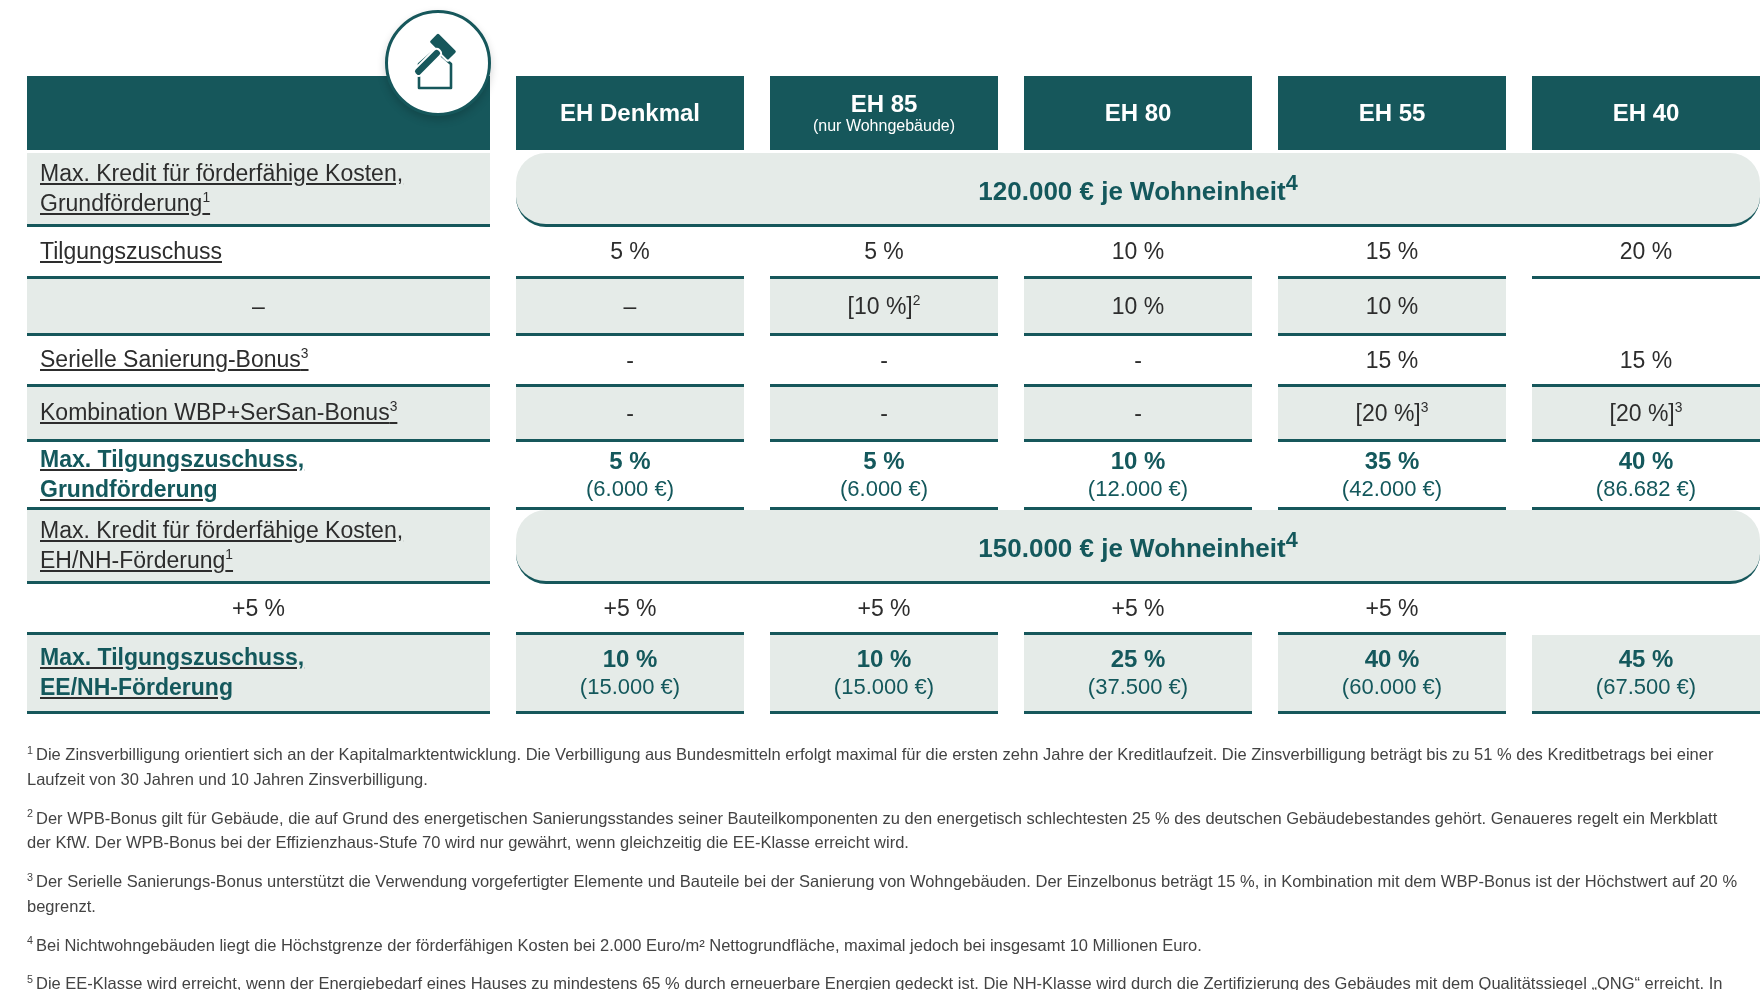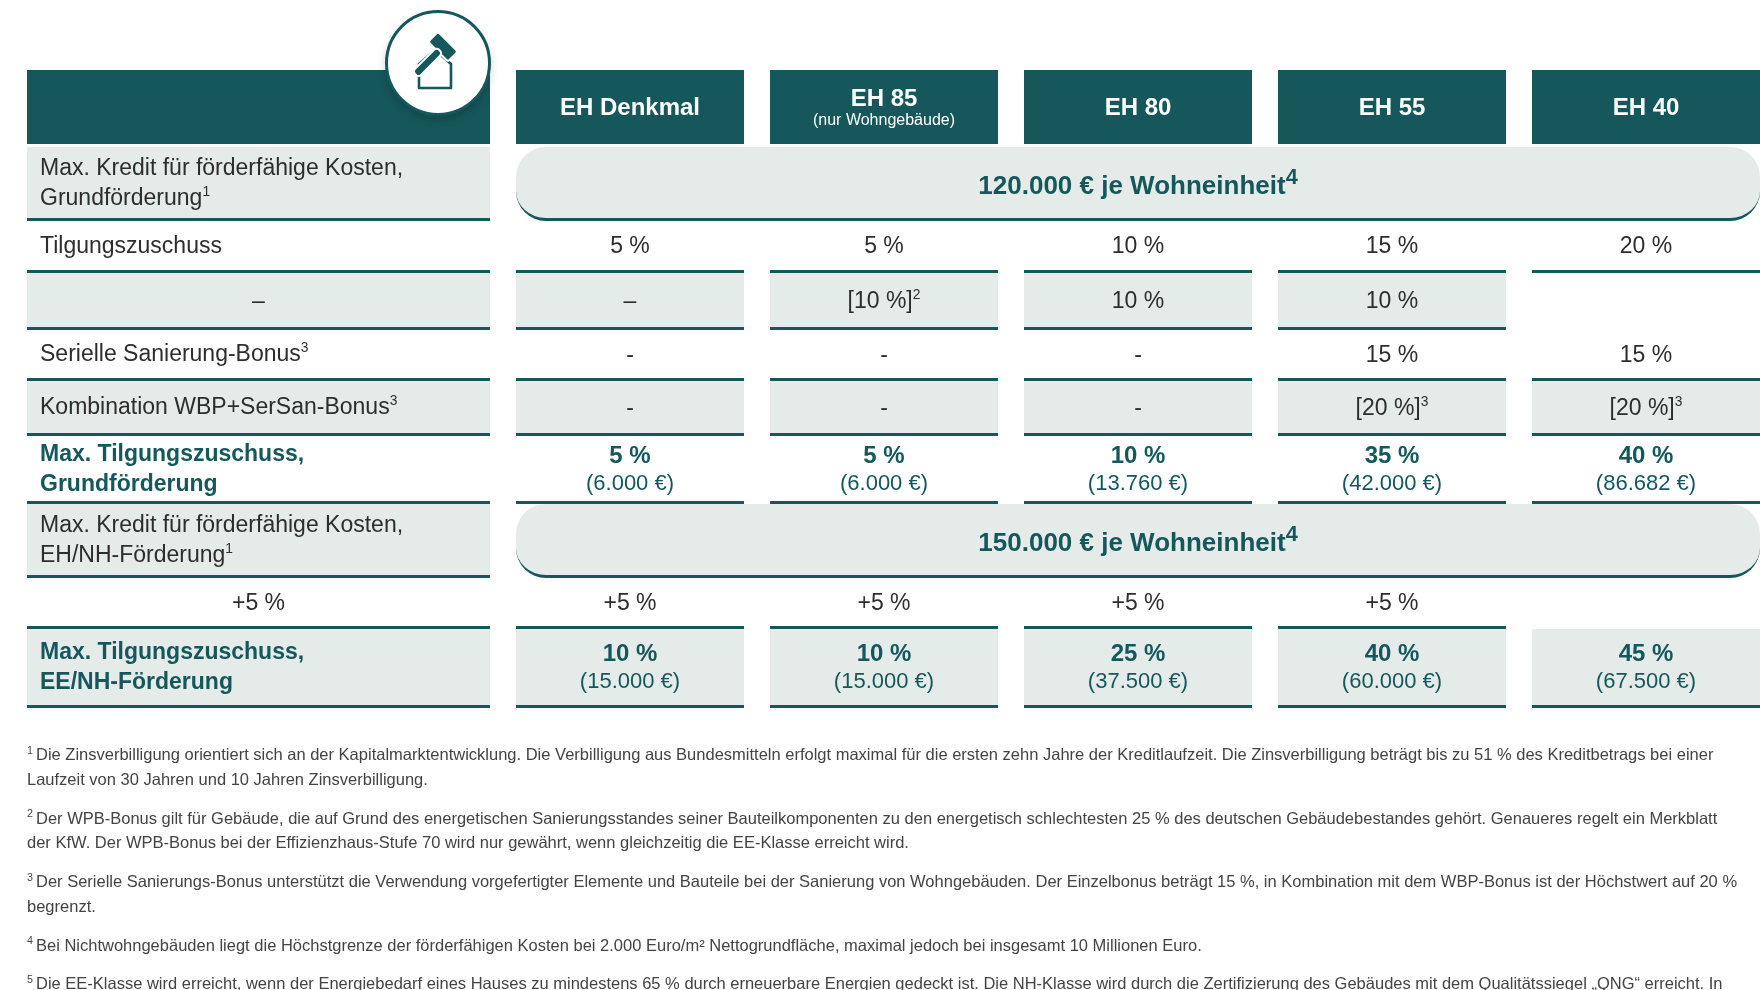--- a/index.html
+++ b/index.html
@@ -7,38 +7,38 @@
     --light:#e5ebe8;
     --tealtext:#14585c;
     --text:#2d2d2d;
     --fntext:#434343;
   }
   *{box-sizing:border-box;margin:0;padding:0;}
   body{
     width:1760px;height:990px;background:#fff;position:relative;overflow:hidden;
     font-family:"Liberation Sans","DejaVu Sans",sans-serif;color:var(--text);
   }
-  .table-wrap{position:absolute;left:27px;top:70px;width:1733px;}
+  .table-wrap{position:absolute;left:27px;top:76px;width:1733px;}
   .grid-row{display:grid;grid-template-columns:463px 228px 228px 228px 228px 228px;column-gap:26px;}
   
   .header-row{height:74px;margin-bottom:3px;}
   .hcell{background:var(--teal);color:#fff;display:flex;flex-direction:column;
          align-items:center;justify-content:center;font-weight:bold;font-size:24px;line-height:1.12;text-align:center;}
   .hsub{font-size:16px;font-weight:normal;}
   
   .cell{border-bottom:3px solid var(--teal);display:flex;align-items:center;background:#fff;}
   .shade .cell{background:var(--light);}
   .rh74{min-height:74px;}
   .rh52{min-height:52px;}
   .rh57{min-height:57px;}
   .rh51{min-height:51px;}
   .rh55{min-height:55px;}
   .rh68{min-height:68px;}
   .rh79{min-height:79px;}
-  .label-cell{padding-left:13px;padding-right:0;}
+  .label-cell{padding-left:13px;padding-right:0;text-decoration:underline;}
   .lab{font-size:23px;line-height:1.3;color:var(--text);}
   .lab sup,.val sup{font-size:0.6em;vertical-align:super;line-height:0;}
   .bold-label .lab{color:var(--tealtext);font-weight:bold;}
   .val{justify-content:center;text-align:center;}
   .val .vwrap{font-size:23px;color:var(--text);}
   .span-cell{grid-column:2/7;justify-content:center;text-align:left;border-radius:30px;}
   .span-cell .vwrap{font-size:26px;font-weight:bold;color:var(--tealtext);}
   .boldcell .bv{font-size:24px;font-weight:bold;color:var(--tealtext);line-height:1.2;}
   .boldcell .sub{font-size:22px;color:var(--tealtext);line-height:1.2;}
   
@@ -187,21 +187,21 @@
       </div>
     <div class="cell val boldcell">
         <div>
           <div class="bv">5 %</div>
           <div class="sub">(6.000 €)</div>
         </div>
       </div>
     <div class="cell val boldcell">
         <div>
           <div class="bv">10 %</div>
-          <div class="sub">(13.760 €)</div>
+          <div class="sub">(12.000 €)</div>
         </div>
       </div>
     <div class="cell val boldcell">
         <div>
           <div class="bv">35 %</div>
           <div class="sub">(42.000 €)</div>
         </div>
       </div>
     <div class="cell val boldcell">
         <div>

